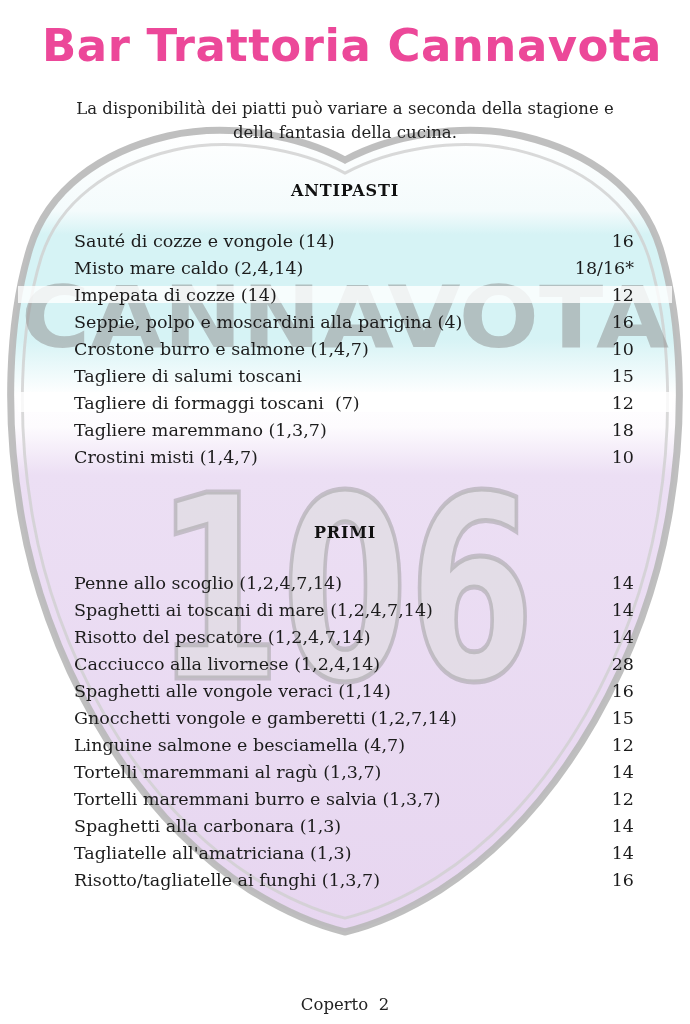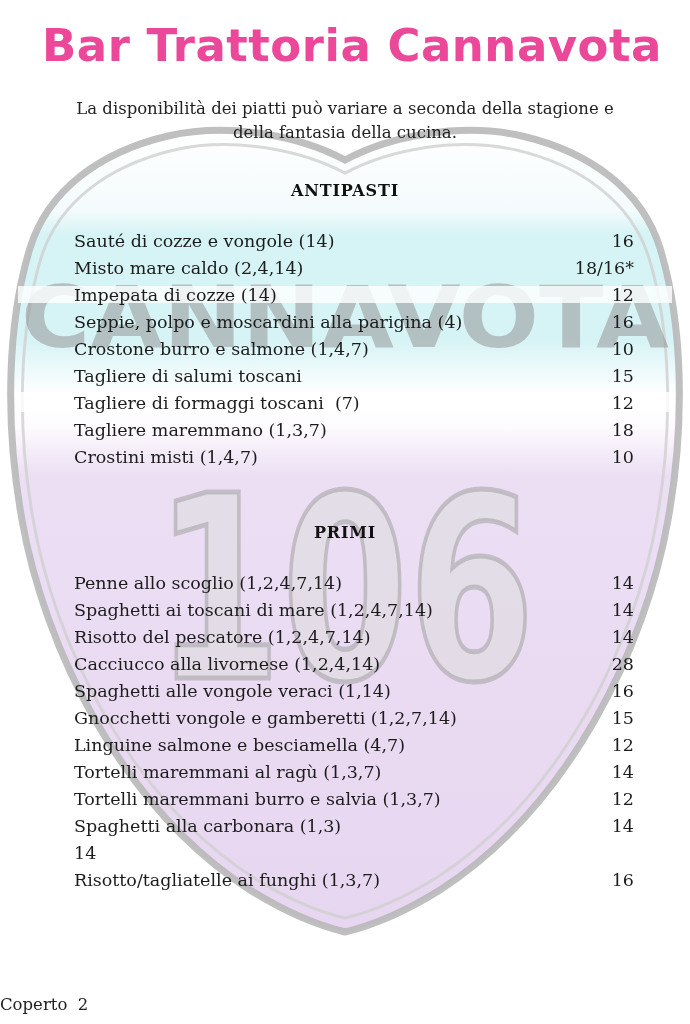--- a/index.html
+++ b/index.html
@@ -64,20 +64,21 @@
     line-height: 27px;
     color: #1c1c1c;
   }
   .item-name { white-space: pre; }
   .item-price { text-align: right; white-space: pre; }
   .page-footer {
     position: absolute;
     left: 0;
     right: 0;
     bottom: 32px;
+    text-align: center;
     font-size: 16.5px;
     color: #222222;
     white-space: pre;
   }
 </style>
 </head>
 <body>
 
 <div class="page">
 
@@ -226,20 +227,21 @@
     <span class="item-name">Tortelli maremmani burro e salvia (1,3,7)</span>
     <span class="item-price">12</span>
   </div>
 
   <div class="menu-item">
     <span class="item-name">Spaghetti alla carbonara (1,3)</span>
     <span class="item-price">14</span>
   </div>
 
   <div class="menu-item">
+    <span class="item-name">Tagliatelle all'amatriciana (1,3)</span>
     <span class="item-price">14</span>
   </div>
 
   <div class="menu-item">
     <span class="item-name">Risotto/tagliatelle ai funghi (1,3,7)</span>
     <span class="item-price">16</span>
   </div>
 </div>
   </section>
 </div>

